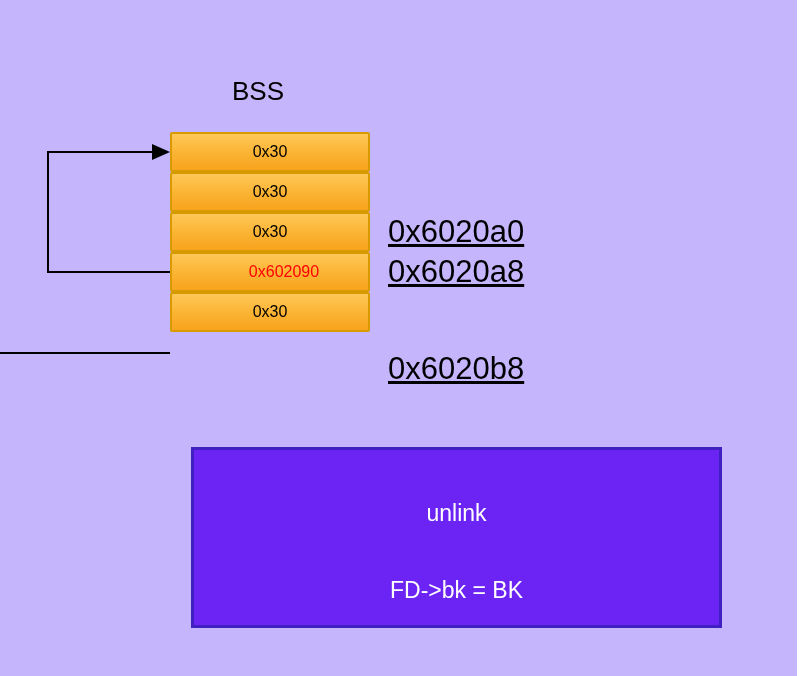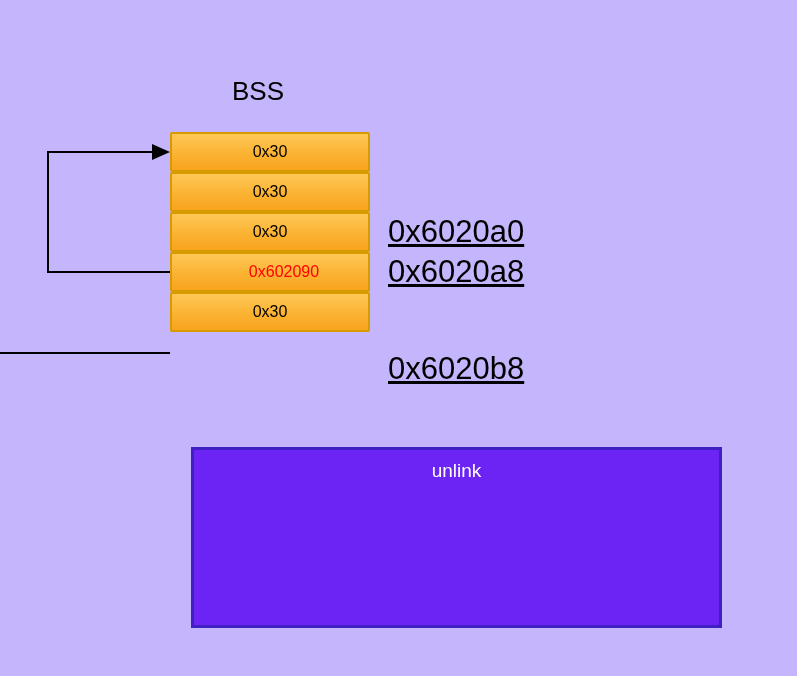--- a/index.html
+++ b/index.html
@@ -77,24 +77,25 @@
     left: 191px;
     top: 447px;
     width: 531px;
     height: 181px;
     background: #6B24F4;
     border: 3px solid #4020C0;
     text-align: center;
     padding-top: 4px;
   }
   .unlink-line {
-    font-size: 19px;
+    font-size: 23px;
     line-height: 33.5px;
     color: #ffffff;
     white-space: nowrap;
+    margin-top: 43px;
   }
 </style>
 </head>
 <body>
 
 <div class="canvas">
 
   <svg class="connectors" width="806" height="676" viewBox="0 0 806 676">
 
     <polyline points="170,272 48,272 48,152 154,152" fill="none" stroke="#000000" stroke-width="2"></polyline>
@@ -112,15 +113,16 @@
     <div class="cell highlight">0x602090</div>
     <div class="cell">0x30</div>
   </div>
 
   <div class="addr addr-0">0x6020a0</div>
   <div class="addr addr-1">0x6020a8</div>
   <div class="addr addr-3">0x6020b8</div>
 
   <div class="unlink-box">
     <div class="unlink-line">unlink</div>
+    <div class="unlink-line">FD-&gt;bk = BK</div>
   </div>
 
 </div>
 
 </body></html>

